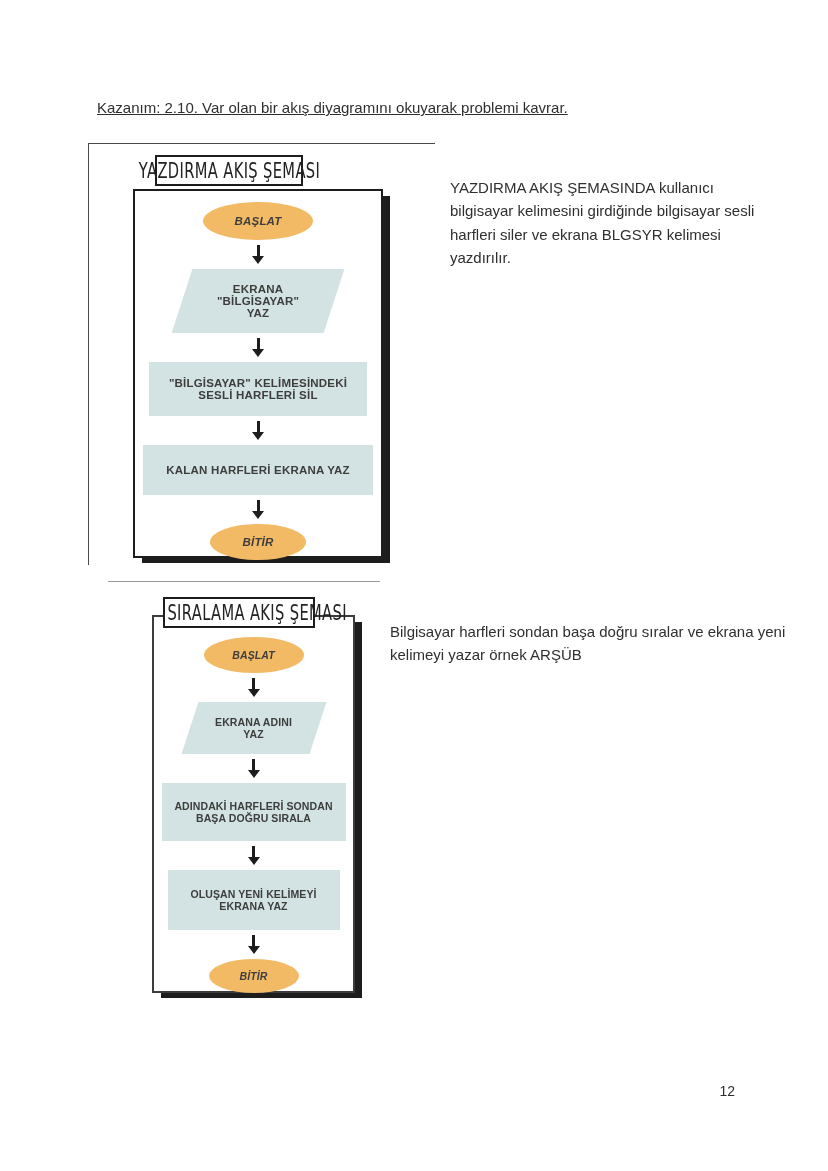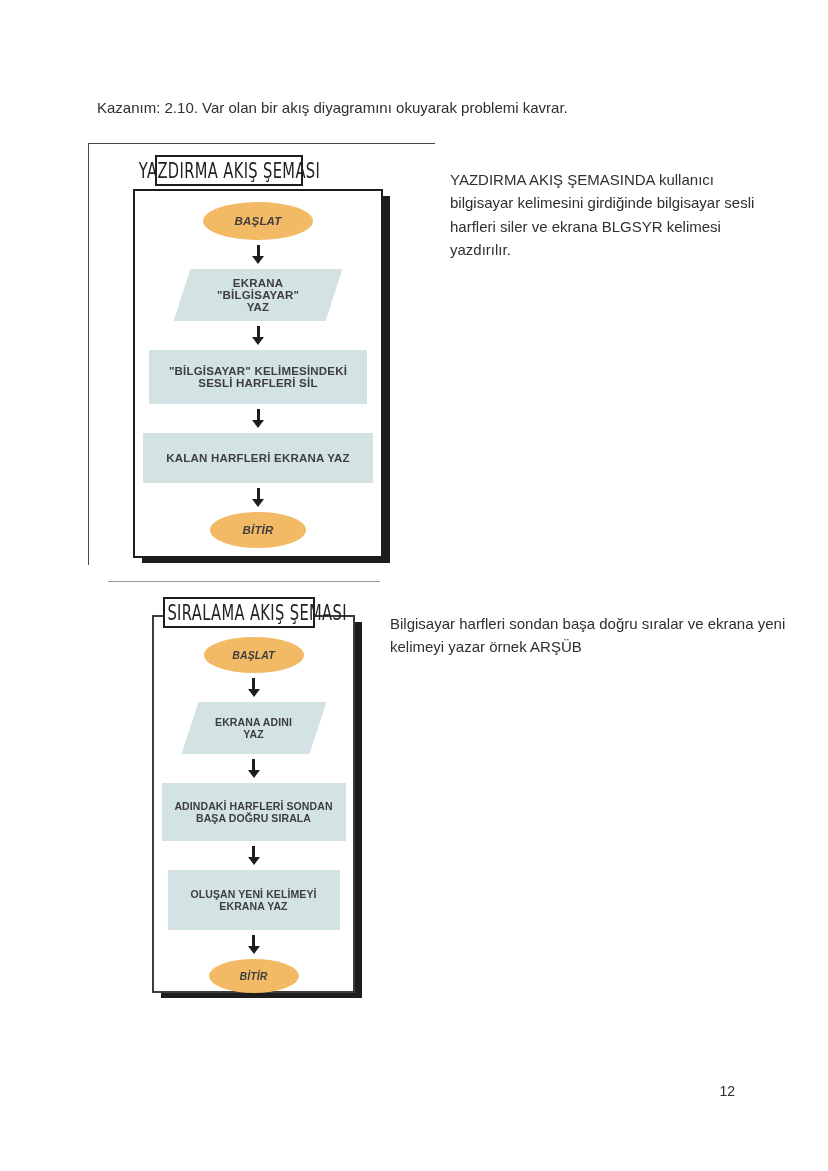--- a/index.html
+++ b/index.html
@@ -15,21 +15,21 @@
   html,body{background:#ffffff;}
   .page{
     position:relative;
     width:828px;height:1171px;
     background:#ffffff;
     font-family:"Liberation Sans", sans-serif;
     overflow:hidden;
   }
   .heading{
     position:absolute;left:97px;top:99px;
-    font-size:15px;color:var(--body_text);
+    font-size:15px;color:var(--body_text);text-decoration:underline;
   }
   
   .outer-frame{
     position:absolute;left:88px;top:143px;width:347px;height:422px;
     border-top:1.5px solid var(--frame_gray);
     border-left:1.5px solid var(--frame_gray);
   }
   .card{
     position:absolute;background:#ffffff;
     border:2px solid var(--ink);
@@ -62,21 +62,21 @@
   .oval{background:var(--terminal_fill);border-radius:50%;font-style:italic;}
   .rect{background:var(--process_fill);}
   .para{position:relative;background:transparent;}
   .para .skew-bg{
     position:absolute;inset:0;background:var(--process_fill);
     transform:skewX(-18deg);
   }
   .c1 .node{font-size:11.5px;letter-spacing:0.2px;}
   .c2 .node{font-size:10.5px;letter-spacing:0.1px;}
   .oval.start1{width:110px;height:38px;}
-  .para.io1{width:152px;height:52px;}
+  .para.io1{width:152px;height:64px;}
   .rect.p1a{width:218px;height:54px;}
   .rect.p1b{width:230px;height:50px;}
   .oval.end1{width:96px;height:36px;}
   .oval.start2{width:100px;height:36px;}
   .para.io2{width:128px;height:52px;}
   .rect.p2a{width:184px;height:58px;}
   .rect.p2b{width:172px;height:60px;}
   .oval.end2{width:90px;height:34px;}
   .arrow{
     display:flex;flex-direction:column;align-items:center;
@@ -84,20 +84,21 @@
   }
   .arrow .stem{width:3px;height:11px;background:var(--ink);}
   .arrow .head{
     width:0;height:0;
     border-left:6px solid transparent;border-right:6px solid transparent;
     border-top:8px solid var(--ink);
   }
   .desc{
     position:absolute;font-size:15px;color:var(--body_text);
     line-height:1.55;
+    margin-top:8px;
   }
   .d1{left:450px;top:168px;width:315px;}
   .d2{left:390px;top:612px;width:405px;}
   .d2 p + p{margin-top:14px;}
   .divider{
     position:absolute;left:108px;top:581px;width:272px;height:0;
     border-top:1px solid var(--divider_gray);
   }
   .page-number{
     position:absolute;left:705px;top:1083px;width:30px;

